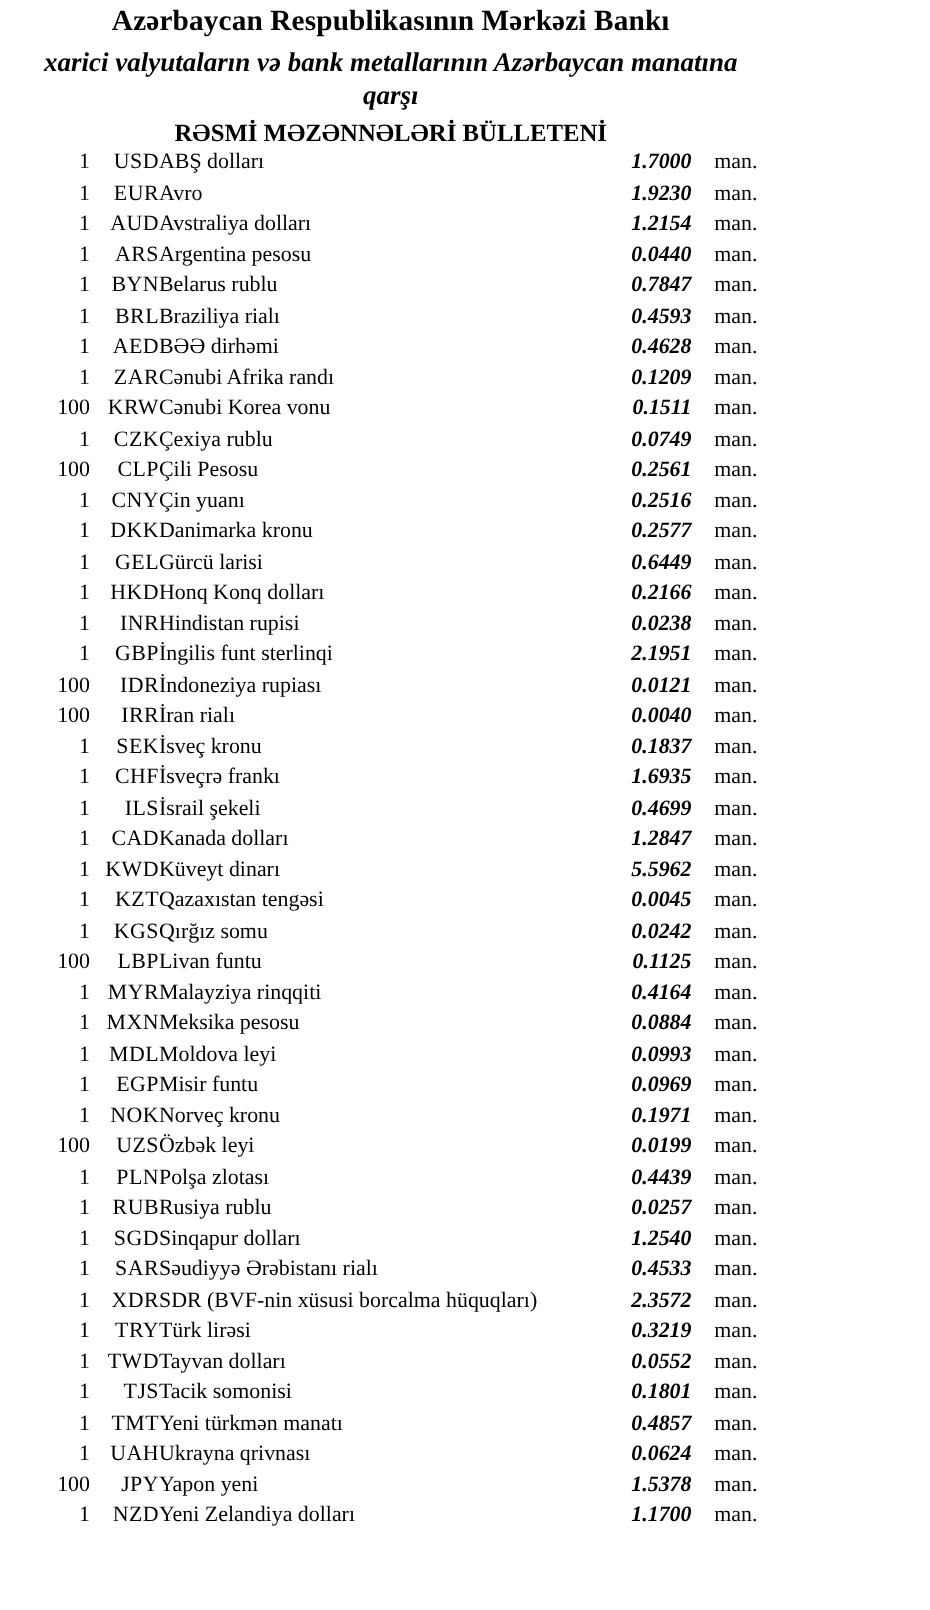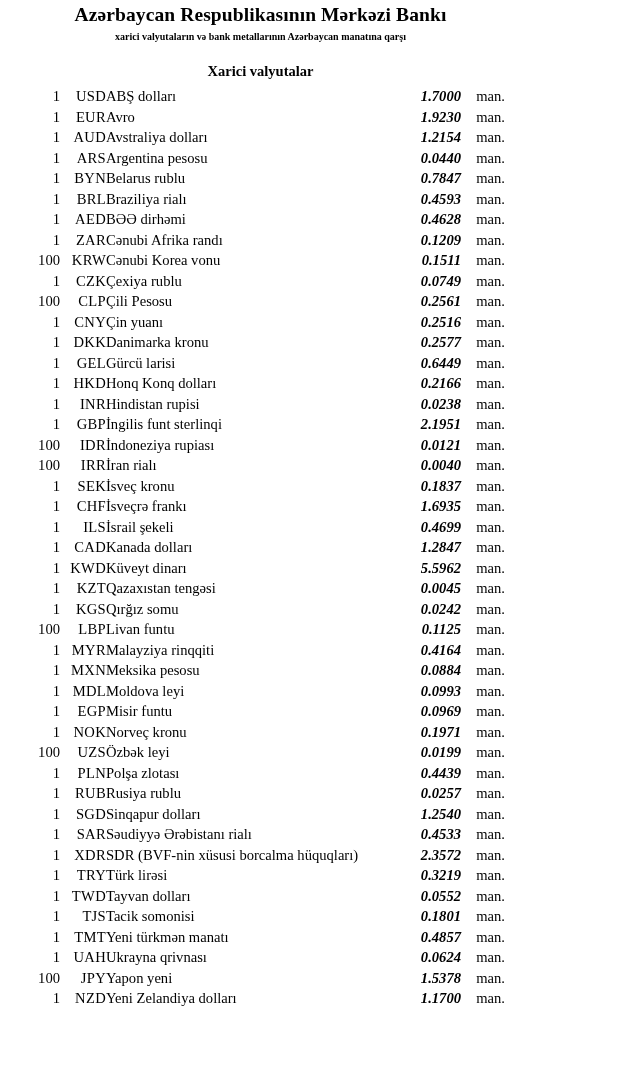--- a/index.html
+++ b/index.html
@@ -29,24 +29,25 @@
     margin: 4px 0 5px 0;
     line-height: 1.15;
   }
   .date-line {
     font-size: 13.5px;
     font-weight: bold;
     margin: 0 0 4px 0;
     line-height: 1.2;
   }
   .subtitle-line {
-    font-size: 10px;
+    font-size: 18px;
     font-weight: bold;
     margin: 2px 0 4px 0;
     line-height: 1.2;
+    font-style: italic;
   }
   .bulletin-line {
     font-size: 16.5px;
     font-weight: bold;
     margin: 2px 0 0 0;
     line-height: 1.2;
   }
   .section-title {
     text-align: center;
     font-size: 14.5px;
@@ -99,23 +100,23 @@
   }
 </style>
 </head>
 <body>
 
 <div class="page">
 
   <div class="header">
     <div class="bank-title">Azərbaycan Respublikasının Mərkəzi Bankı</div>
     <div class="subtitle-line">xarici valyutaların və bank metallarının Azərbaycan manatına qarşı</div>
+    <div class="bulletin-line">RƏSMİ MƏZƏNNƏLƏRİ BÜLLETENİ</div>
   </div>
 
-  <div class="section-title">Xarici valyutalar</div>
 
   <table class="rates">
     <tbody>
       <tr>
           <td class="unit">1</td>
           <td class="code">USD</td>
           <td class="name">ABŞ dolları</td>
           <td class="rate">1.7000</td>
           <td class="suffix">man.</td>
         </tr>

